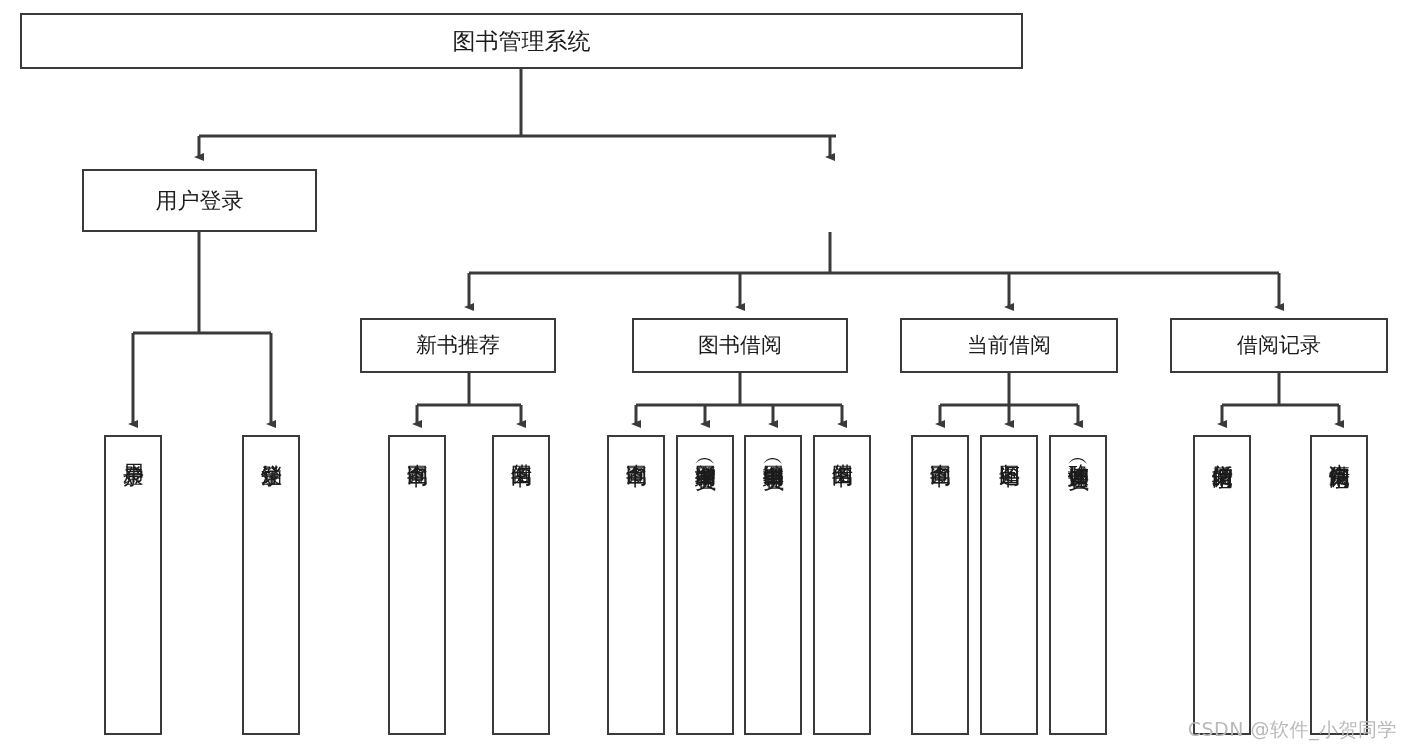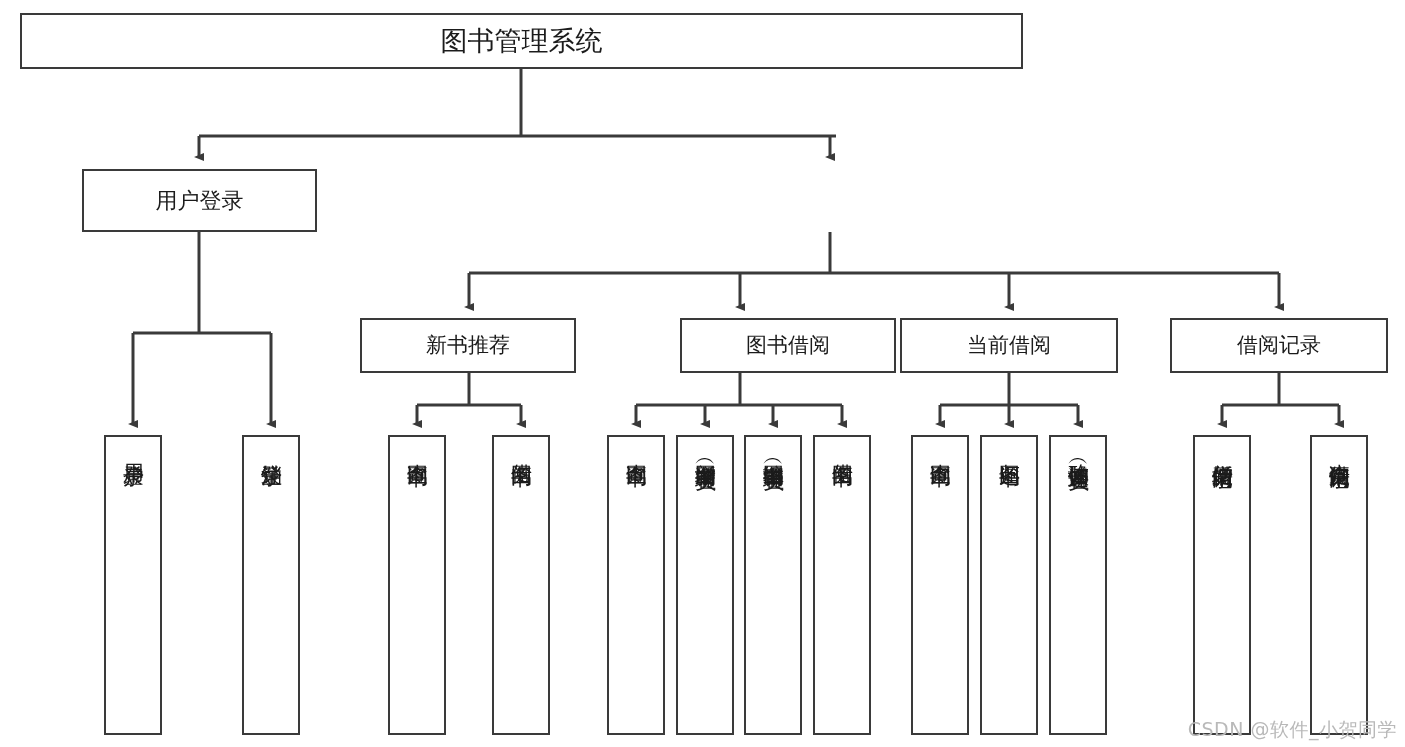--- a/index.html
+++ b/index.html
@@ -35,21 +35,21 @@
     align-items: center;
     justify-content: center;
     color: #1b1b1b;
     line-height: 1.16;
   }
   .node .label {
     display: block;
     text-align: center;
     white-space: nowrap;
   }
-  .node.root .label { font-size: 27px; }
+  .node.root .label { font-size: 23px; }
   .node.l2 .label   { font-size: 22px; }
   .node.l3 .label   { font-size: 21px; }
 
   .node.leaf {
     align-items: flex-start;
     padding-top: 10px;
   }
   .node.leaf .label {
     writing-mode: vertical-rl;
     text-orientation: upright;
@@ -126,24 +126,24 @@
   </svg>
 
   <div class="node root" style="left:20px; top:13px; width:1003px; height:56px;">
     <span class="label">图书管理系统</span>
   </div>
 
   <div class="node l2" style="left:82px; top:169px; width:235px; height:63px;">
     <span class="label">用户登录</span>
   </div>
 
-  <div class="node l3" style="left:360px; top:318px; width:216px; height:55px;">
+  <div class="node l3" style="left:360px; top:318px; width:196px; height:55px;">
     <span class="label">新书推荐</span>
   </div>
-  <div class="node l3" style="left:632px; top:318px; width:216px; height:55px;margin-left:48px;">
+  <div class="node l3" style="left:632px; top:318px; width:216px; height:55px;">
     <span class="label">图书借阅</span>
   </div>
   <div class="node l3" style="left:1170px; top:318px; width:218px; height:55px;">
     <span class="label">借阅记录</span>
   </div>
   <div class="node l3" style="left:900px; top:318px; width:218px; height:55px;">
     <span class="label">当前借阅</span>
   </div>
 
   <div class="node leaf" style="left:104px; top:435px; width:58px; height:300px;">

